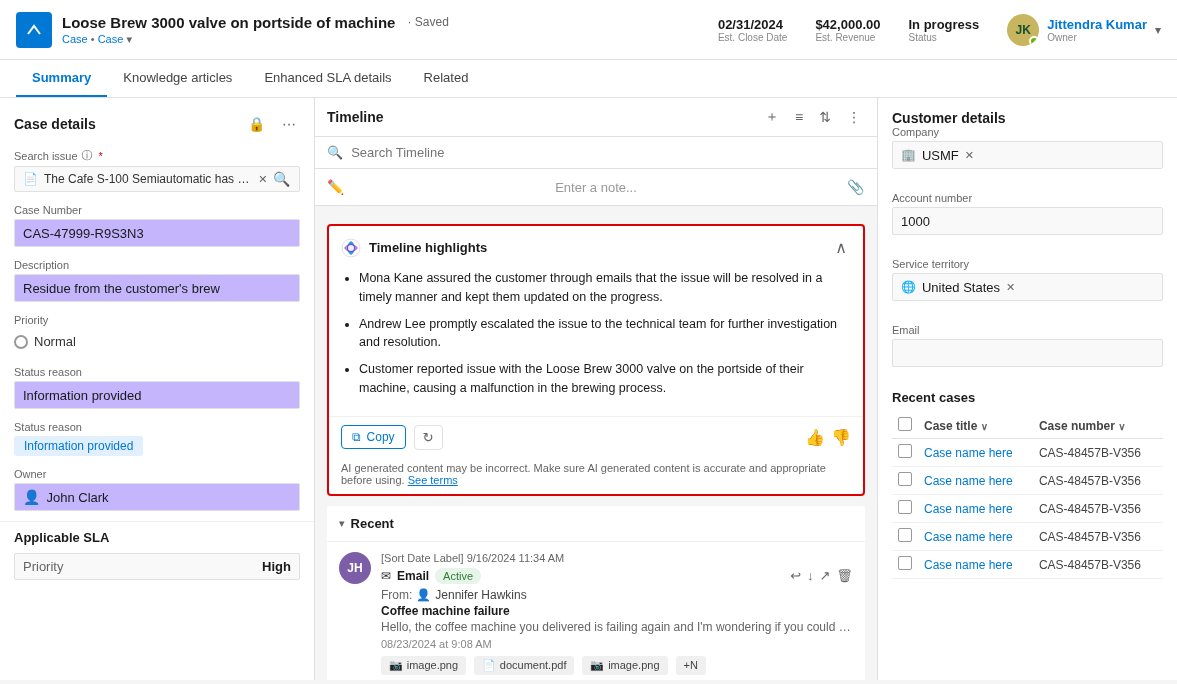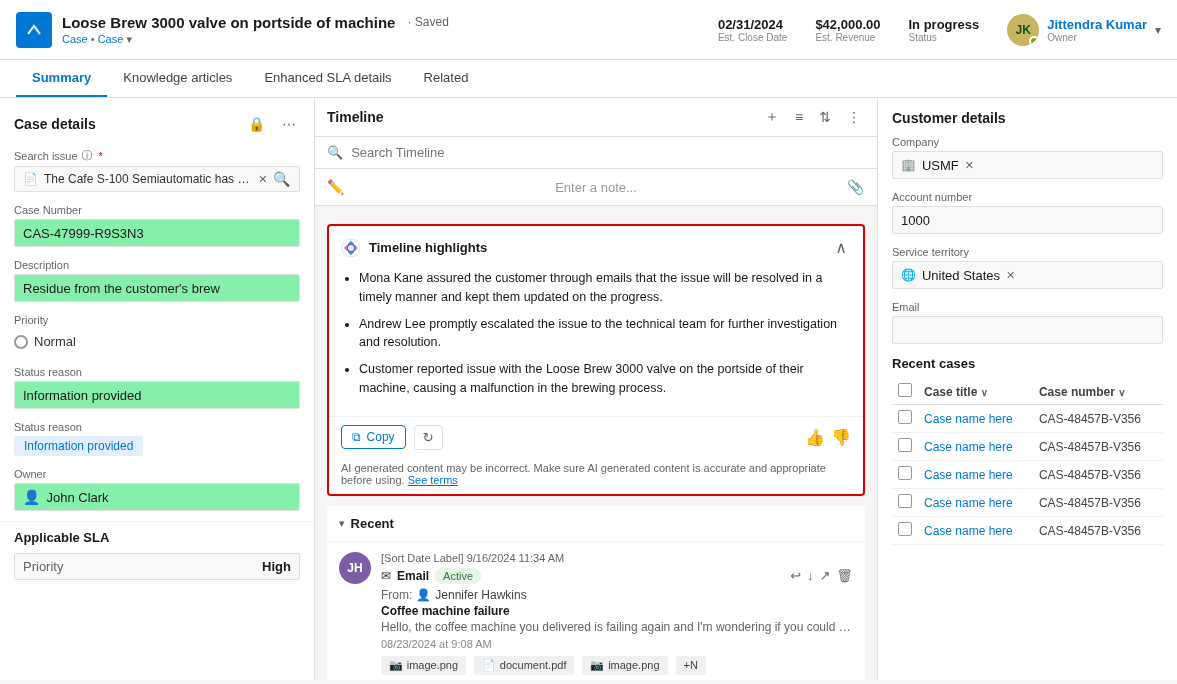--- a/index.html
+++ b/index.html
@@ -78,21 +78,21 @@
       align-items: center;
       justify-content: space-between;
       padding: 4px 14px 8px;
     }
     .section-title { font-size: 14px; font-weight: 600; color: #1a1a1a; }
     .section-actions { display: flex; gap: 8px; align-items: center; }
     .icon-btn { background: none; border: none; cursor: pointer; color: #666; font-size: 14px; padding: 2px 4px; }
 
     .field-group { padding: 6px 14px; }
     .field-label { font-size: 11px; color: #666; margin-bottom: 3px; display: flex; align-items: center; gap: 4px; }
-    .field-value { font-size: 13px; color: #1a1a1a; padding: 5px 8px; background: #86efac; border: 1px solid #e0e0e0; border-radius: 2px; min-height: 28px; display: flex; align-items: center; gap: 6px; }
+    .field-value { font-size: 13px; color: #1a1a1a; padding: 5px 8px; background: #c4b5fd; border: 1px solid #e0e0e0; border-radius: 2px; min-height: 28px; display: flex; align-items: center; gap: 6px; }
     .search-field { display: flex; align-items: center; gap: 6px; background: #f9f9f9; border: 1px solid #e0e0e0; border-radius: 2px; padding: 4px 8px; }
     .search-field-text { font-size: 12px; color: #333; flex: 1; white-space: nowrap; overflow: hidden; text-overflow: ellipsis; }
     .x-btn { font-size: 11px; color: #666; cursor: pointer; background: none; border: none; }
 
     .radio-option { display: flex; align-items: center; gap: 6px; padding: 5px 0; }
     .radio-circle { width: 14px; height: 14px; border-radius: 50%; border: 2px solid #999; display: flex; align-items: center; justify-content: center; flex-shrink: 0; }
 
     .status-tag { background: #e1efff; color: #0078d4; padding: 3px 10px; border-radius: 3px; font-size: 12px; font-weight: 500; display: inline-block; }
     .person-icon { color: #666; font-size: 14px; }
 
@@ -210,22 +210,22 @@
 
     
     .right-panel {
       width: 300px;
       background: #fff;
       border-left: 1px solid #e0e0e0;
       overflow-y: auto;
       flex-shrink: 0;
       padding: 12px 14px;
     }
-    .right-section-title { font-size: 14px; font-weight: 600; color: #1a1a1a; margin-bottom: 10px; }
-    .right-field-group { margin-bottom: 12px; }
+    .right-section-title { font-size: 14px; font-weight: 600; color: #1a1a1a; }
+    .right-field-group { margin-bottom: 23px; }
     .right-field-label { font-size: 11px; color: #666; margin-bottom: 3px; }
     .right-field-value { background: #f9f9f9; border: 1px solid #e0e0e0; border-radius: 2px; padding: 5px 8px; font-size: 13px; color: #1a1a1a; min-height: 28px; display: flex; align-items: center; gap: 6px; }
     .right-field-value.empty { min-height: 28px; }
 
     
     .recent-cases-title { font-size: 13px; font-weight: 600; color: #1a1a1a; margin: 12px 0 8px; }
     .cases-table { width: 100%; border-collapse: collapse; }
     .cases-table th { font-size: 12px; color: #444; font-weight: 600; padding: 4px 6px; border-bottom: 1px solid #e0e0e0; text-align: left; }
     .cases-table td { font-size: 12px; color: #444; padding: 5px 6px; border-bottom: 1px solid #f0f0f0; vertical-align: middle; }
     .cases-table td a { color: #0078d4; text-decoration: none; cursor: pointer; }

